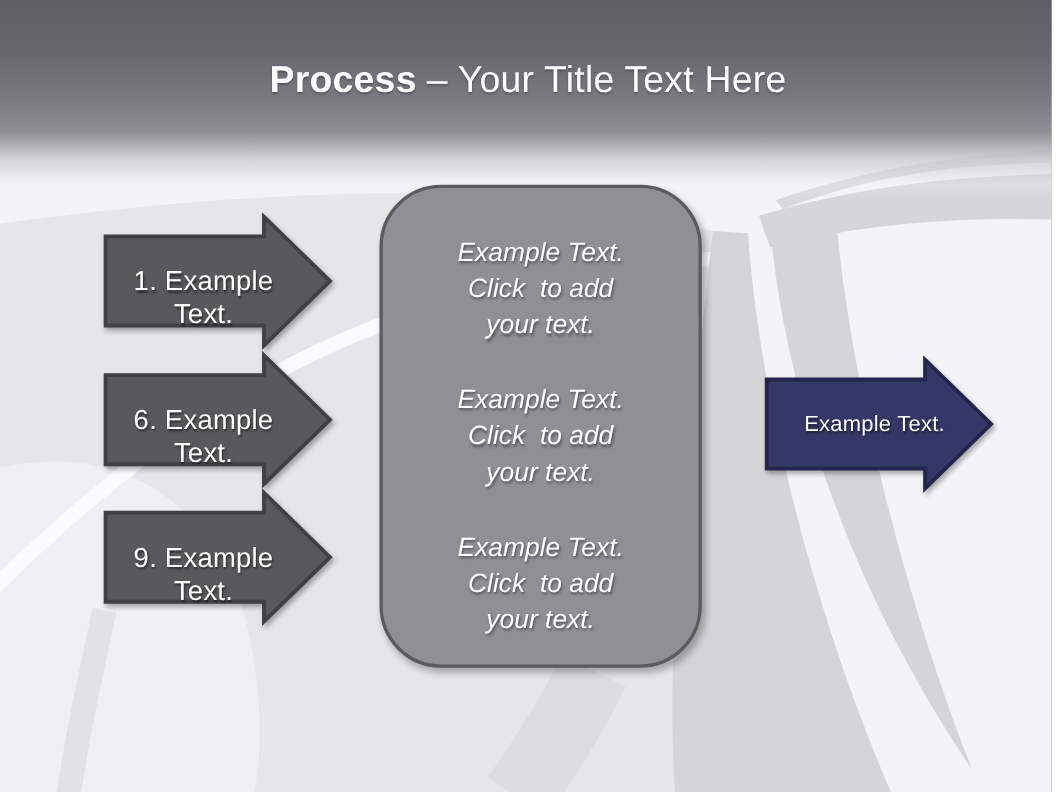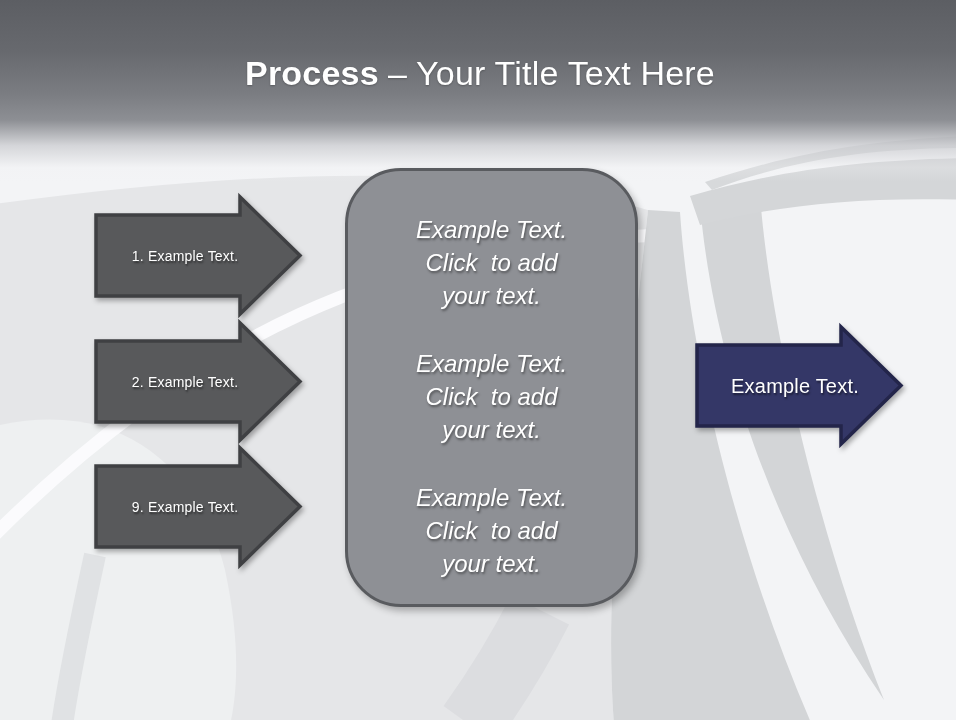--- a/index.html
+++ b/index.html
@@ -26,21 +26,21 @@
   }
   .t-bold{font-weight:700;margin-right:0.27em;}
   .t-rest{font-weight:400;}
   
   .arrow-svg{position:absolute;overflow:visible;
     filter:drop-shadow(2px 3px 2.5px rgba(0,0,0,0.32));}
   .step-shape{stroke:#3f4043;stroke-width:3.5;stroke-linejoin:miter;}
   .navy-shape{stroke:#23254a;stroke-width:3.5;stroke-linejoin:miter;}
   .arrow-label{
     position:absolute;height:30px;line-height:30px;
-    color:#ffffff;font-size:14px;text-align:center;
+    color:#ffffff;font-size:25px;text-align:center;
     text-shadow:1px 2px 2px rgba(0,0,0,0.5);letter-spacing:0.2px;
   }
   #arrow1-svg{left:93px;top:194px;}
   #arrow2-svg{left:93px;top:320px;}
   #arrow3-svg{left:93px;top:445px;}
   #navy-svg {left:694px;top:324px;}
   #arrow1-label{left:100px;top:241px;width:170px;}
   #arrow2-label{left:100px;top:367px;width:170px;}
   #arrow3-label{left:100px;top:492px;width:170px;}
   #navy-label{left:700px;top:371px;width:190px;font-size:20px;}
@@ -93,21 +93,21 @@
   </div>
 
   <svg id="arrow1-svg" class="arrow-svg" width="210" height="124" viewBox="0 0 210 124" xmlns="http://www.w3.org/2000/svg">
     <polygon class="step-shape" points="3,21 147,21 147,3 207,61.5 147,120 147,102 3,102" fill="#58595b"></polygon>
   </svg>
   <div id="arrow1-label" class="arrow-label">1. Example Text.</div>
 
   <svg id="arrow2-svg" class="arrow-svg" width="210" height="124" viewBox="0 0 210 124" xmlns="http://www.w3.org/2000/svg">
     <polygon class="step-shape" points="3,21 147,21 147,3 207,61.5 147,120 147,102 3,102" fill="#58595b"></polygon>
   </svg>
-  <div id="arrow2-label" class="arrow-label">2. Example Text.</div>
+  <div id="arrow2-label" class="arrow-label">6. Example Text.</div>
 
   <svg id="arrow3-svg" class="arrow-svg" width="210" height="124" viewBox="0 0 210 124" xmlns="http://www.w3.org/2000/svg">
     <polygon class="step-shape" points="3,21 147,21 147,3 207,61.5 147,120 147,102 3,102" fill="#58595b"></polygon>
   </svg>
   <div id="arrow3-label" class="arrow-label">9. Example Text.</div>
 
   <div id="center-box">
     <div class="box-block">
       <span class="box-line">Example Text.</span>
       <span class="box-line">Click  to add</span>

